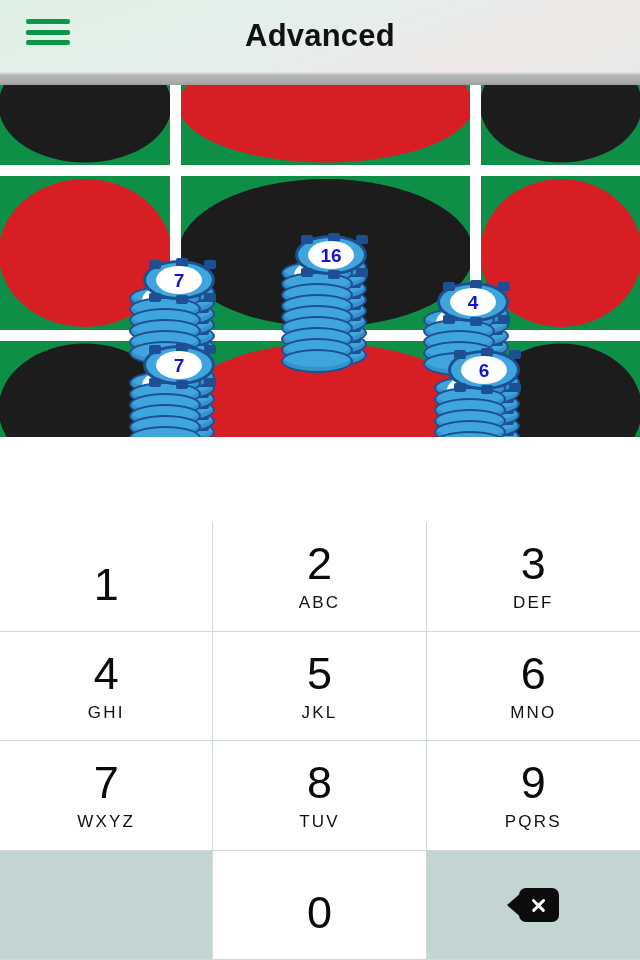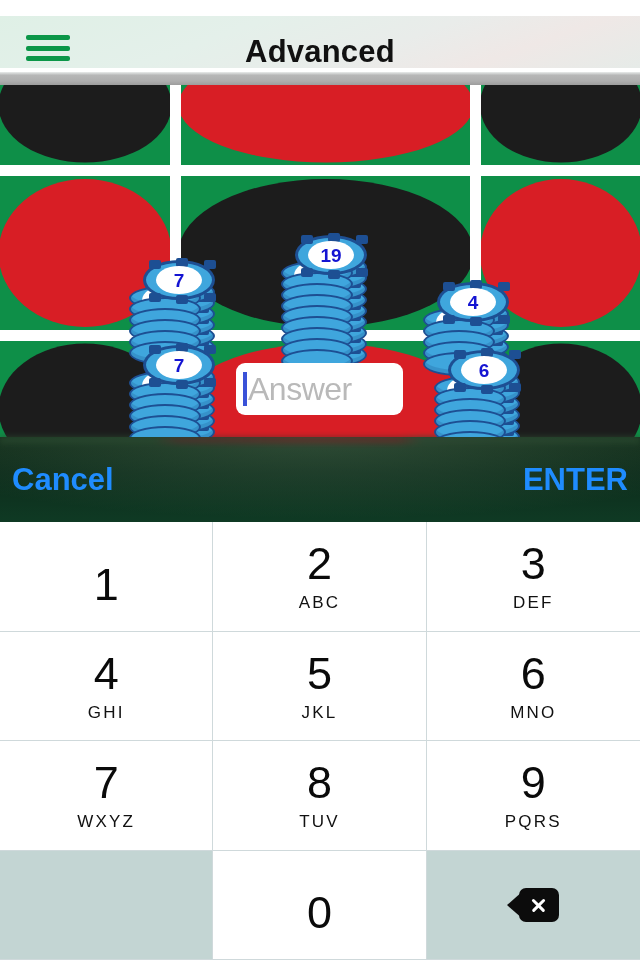--- a/index.html
+++ b/index.html
@@ -6,21 +6,21 @@
   html, body {
     width: 640px; height: 960px;
     font-family: "Liberation Sans", sans-serif;
     background: #ffffff;
     overflow: hidden;
   }
   #app { position: relative; width: 640px; height: 960px; }
 
   
   .header {
-    position: absolute; left: 0; top: 16px; width: 640px; height: 52px;
+    position: absolute; left: 0; top: 0; width: 640px; height: 72px;
     background: linear-gradient(160deg, #dff0e6 0%, #e4f0ea 35%, #e9ecea 60%, #efe8e6 78%, #e6ebe8 100%);
   }
   .hamburger {
     position: absolute; left: 26px; top: 16px; width: 44px; height: 32px;
     display: flex; flex-direction: column; justify-content: space-between;
     padding: 3px 0;
     cursor: pointer;
   }
   .hamburger span {
     display: block; height: 5px; width: 100%;
@@ -363,21 +363,21 @@
           <div class="chip-dash" style="left: 4px;"></div>
           <div class="chip-dash" style="right: 4px;"></div>
         </div>
         <div class="chip-top" style="top: 0px; z-index: 34;">
           <div class="tdash" style="left: 3px; top: 30px;"></div>
           <div class="tdash" style="left: 3px; top: -3px;"></div>
           <div class="tdash" style="left: 58px; top: 30px;"></div>
           <div class="tdash" style="left: 58px; top: -3px;"></div>
           <div class="tdash" style="left: 30px; top: -5px;"></div>
           <div class="tdash" style="left: 30px; top: 32px;"></div>
-          <div class="chip-face">19</div>
+          <div class="chip-face">16</div>
         </div>
       </div>
       <div class="chip-stack" style="left: 437px; top: 197px; width: 72px; height: 95px;">
         <div class="chip-stack" style="left: -14px; top: 26px; width: 72px;">
           <div class="chip" style="top: 0px; z-index: 0;"></div>
           <div class="chip" style="top: 11px; z-index: 1;"></div>
           <div class="chip" style="top: 22px; z-index: 2;"></div>
           <div class="chip" style="top: 33px; z-index: 3;"></div>
           <div class="chip" style="top: 44px; z-index: 4;"></div>
           <div class="chip-face" style="top: 14px; left: 36px; z-index: 0;"></div>
@@ -452,29 +452,21 @@
           <div class="tdash" style="left: 3px; top: -3px;"></div>
           <div class="tdash" style="left: 58px; top: 30px;"></div>
           <div class="tdash" style="left: 58px; top: -3px;"></div>
           <div class="tdash" style="left: 30px; top: -5px;"></div>
           <div class="tdash" style="left: 30px; top: 32px;"></div>
           <div class="chip-face">6</div>
         </div>
       </div>
     </div>
 
-  <div class="answer-box">
-    <div class="caret"></div>
-    <div class="answer-placeholder">Answer</div>
-  </div>
-
-  <div class="accessory">
-    <div class="acc-btn acc-cancel">Cancel</div>
-    <div class="acc-btn acc-enter">ENTER</div>
-  </div>
+
 
   <div class="keypad" id="keypad">
       <div class="key">
         <div class="key-num lone">1</div>
       </div>
       <div class="key">
         <div class="key-num">2</div>
         <div class="key-letters">ABC</div>
       </div>
       <div class="key">

